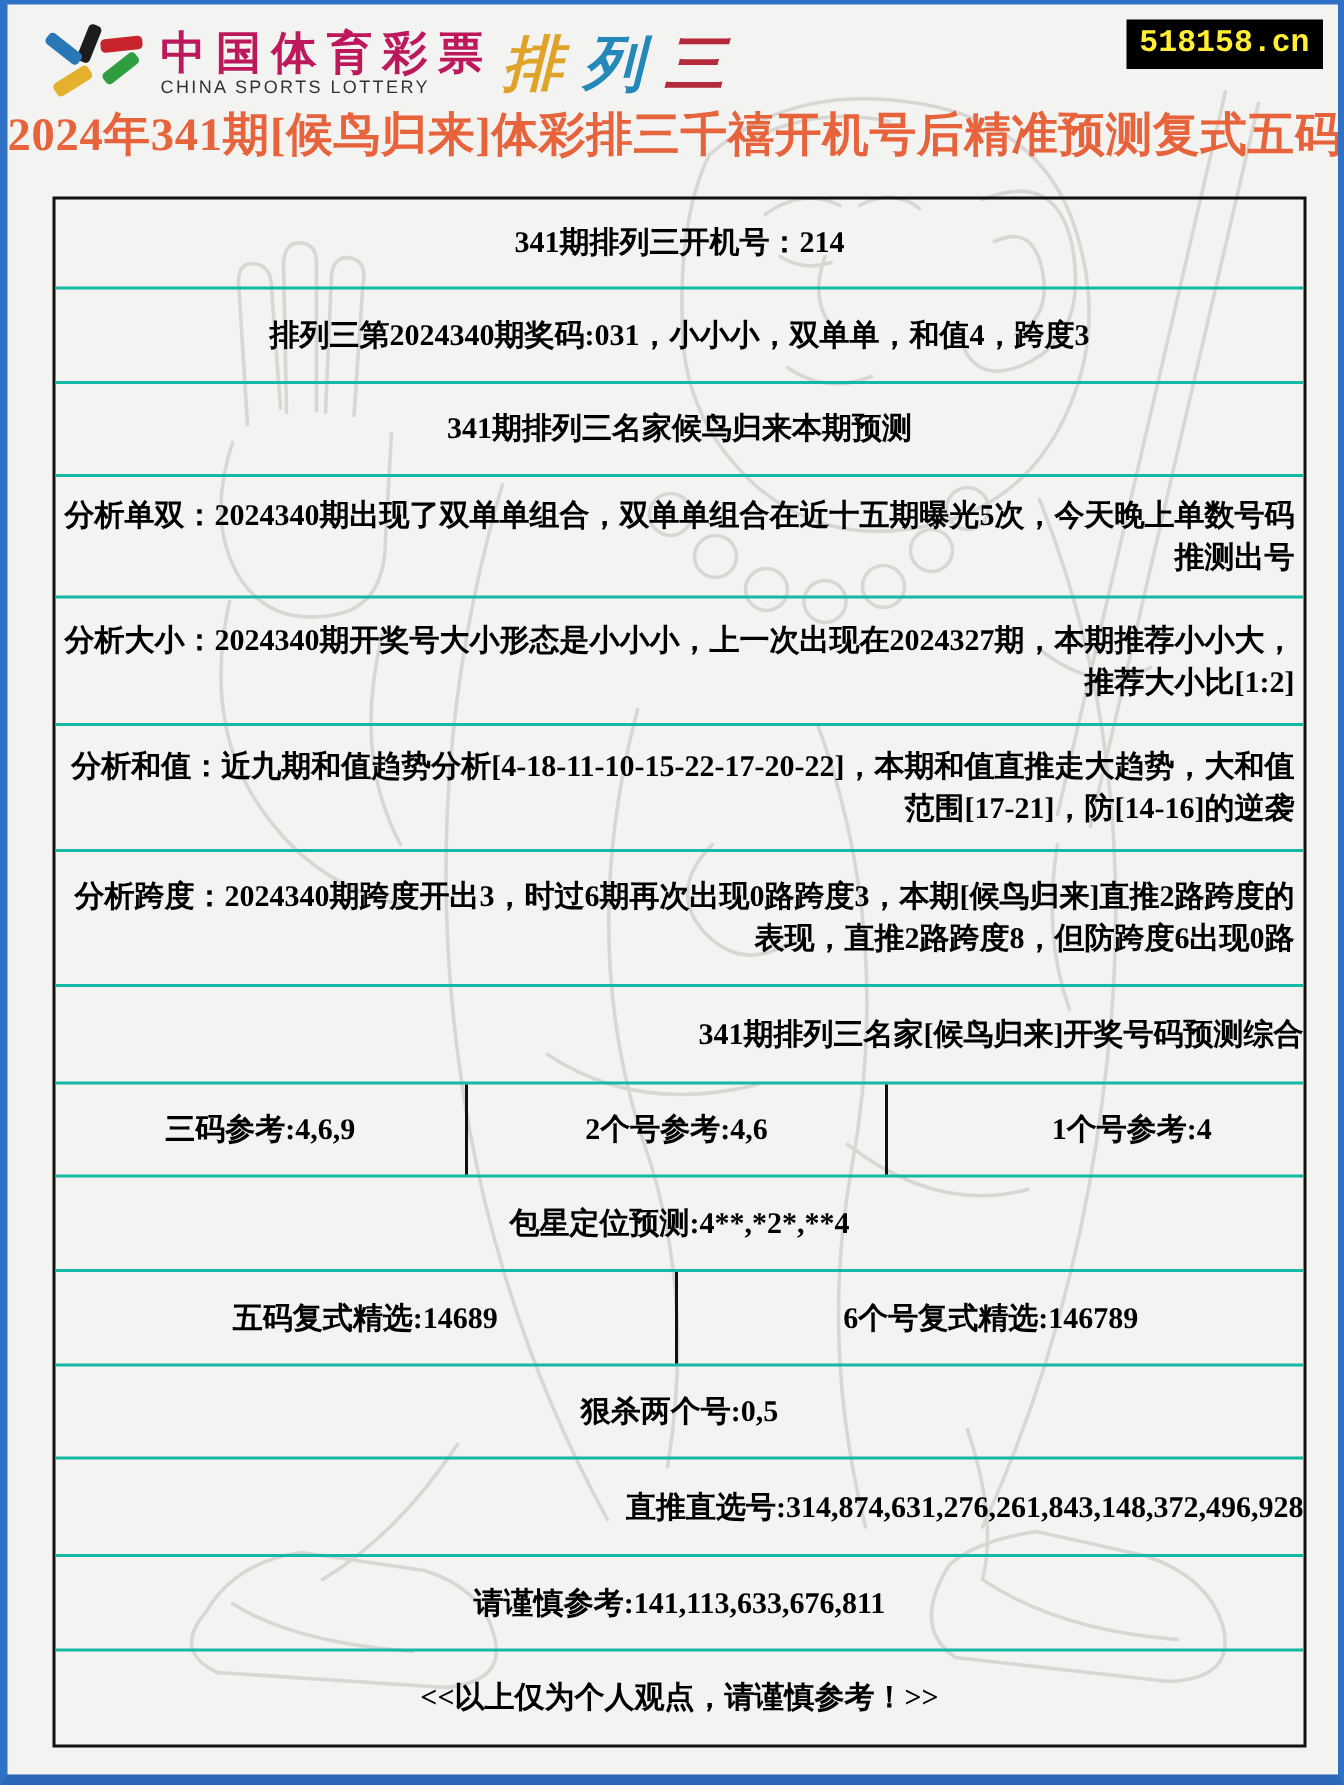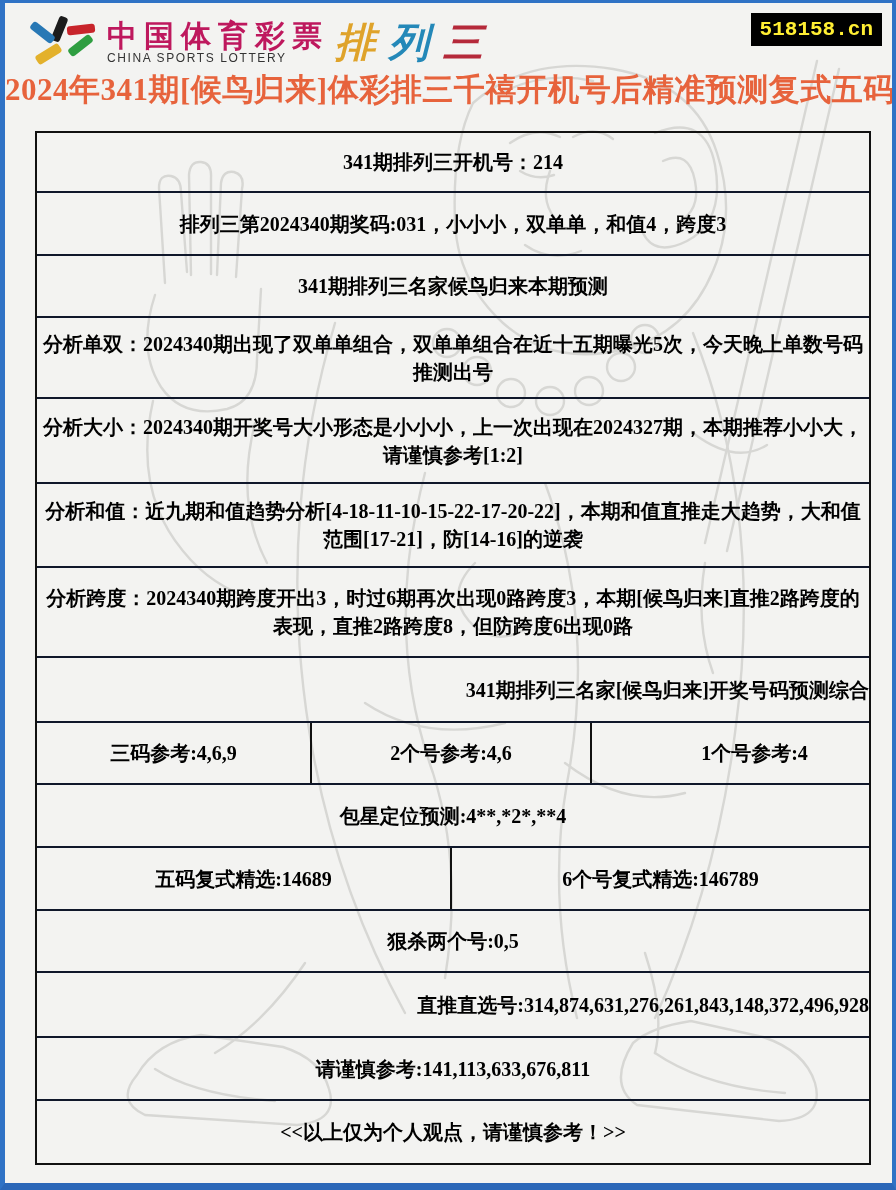--- a/index.html
+++ b/index.html
@@ -47,27 +47,27 @@
     text-align:center;font-size:31px;font-weight:bold;color:#e7633c;
     white-space:nowrap;letter-spacing:0.5px;
   }
   
   .ptable{
     position:absolute;left:30px;top:128px;width:836px;
     box-sizing:border-box;border:2px solid #111;
     display:flex;flex-direction:column;
   }
   .trow{
-    box-sizing:border-box;border-bottom:2px solid #0f172a;
+    box-sizing:border-box;border-bottom:2px solid #14b8a6;
     display:flex;align-items:center;justify-content:center;
     font-size:20px;font-weight:bold;color:#000;text-align:center;
     line-height:28px;
   }
   .trow:last-child{border-bottom:none;}
-  .trow.left{justify-content:flex-start;text-align:center;padding:0 6px;}
+  .trow.left{justify-content:flex-start;text-align:right;padding:0 6px;}
   .trow.cols{padding:0;align-items:stretch;}
   .tcell{box-sizing:border-box;border-right:2px solid #111;display:flex;align-items:center;justify-content:center;}
   .tcell:last-child{border-right:none;}
   .h60{height:60px;} .h63{height:63px;} .h62{height:62px;} .h81{height:81px;}
   .h85{height:85px;} .h84{height:84px;} .h78{height:90px;} .h65{height:65px;justify-content:flex-end;}
 </style>
 </head>
 <body>
 
 <div class="page">
@@ -150,21 +150,21 @@
     <div class="trow h63">
         <span>排列三第2024340期奖码:031，小小小，双单单，和值4，跨度3</span>
       </div>
     <div class="trow h62">
         <span>341期排列三名家候鸟归来本期预测</span>
       </div>
     <div class="trow h81 left">
         <span>分析单双：2024340期出现了双单单组合，双单单组合在近十五期曝光5次，今天晚上单数号码推测出号</span>
       </div>
     <div class="trow h85 left">
-        <span>分析大小：2024340期开奖号大小形态是小小小，上一次出现在2024327期，本期推荐小小大，请谨慎参考[1:2]</span>
+        <span>分析大小：2024340期开奖号大小形态是小小小，上一次出现在2024327期，本期推荐小小大，推荐大小比[1:2]</span>
       </div>
     <div class="trow h84 left">
         <span>分析和值：近九期和值趋势分析[4-18-11-10-15-22-17-20-22]，本期和值直推走大趋势，大和值范围[17-21]，防[14-16]的逆袭</span>
       </div>
     <div class="trow h78 left">
         <span>分析跨度：2024340期跨度开出3，时过6期再次出现0路跨度3，本期[候鸟归来]直推2路跨度的表现，直推2路跨度8，但防跨度6出现0路</span>
       </div>
     <div class="trow h65">
         <span>341期排列三名家[候鸟归来]开奖号码预测综合</span>
       </div>

